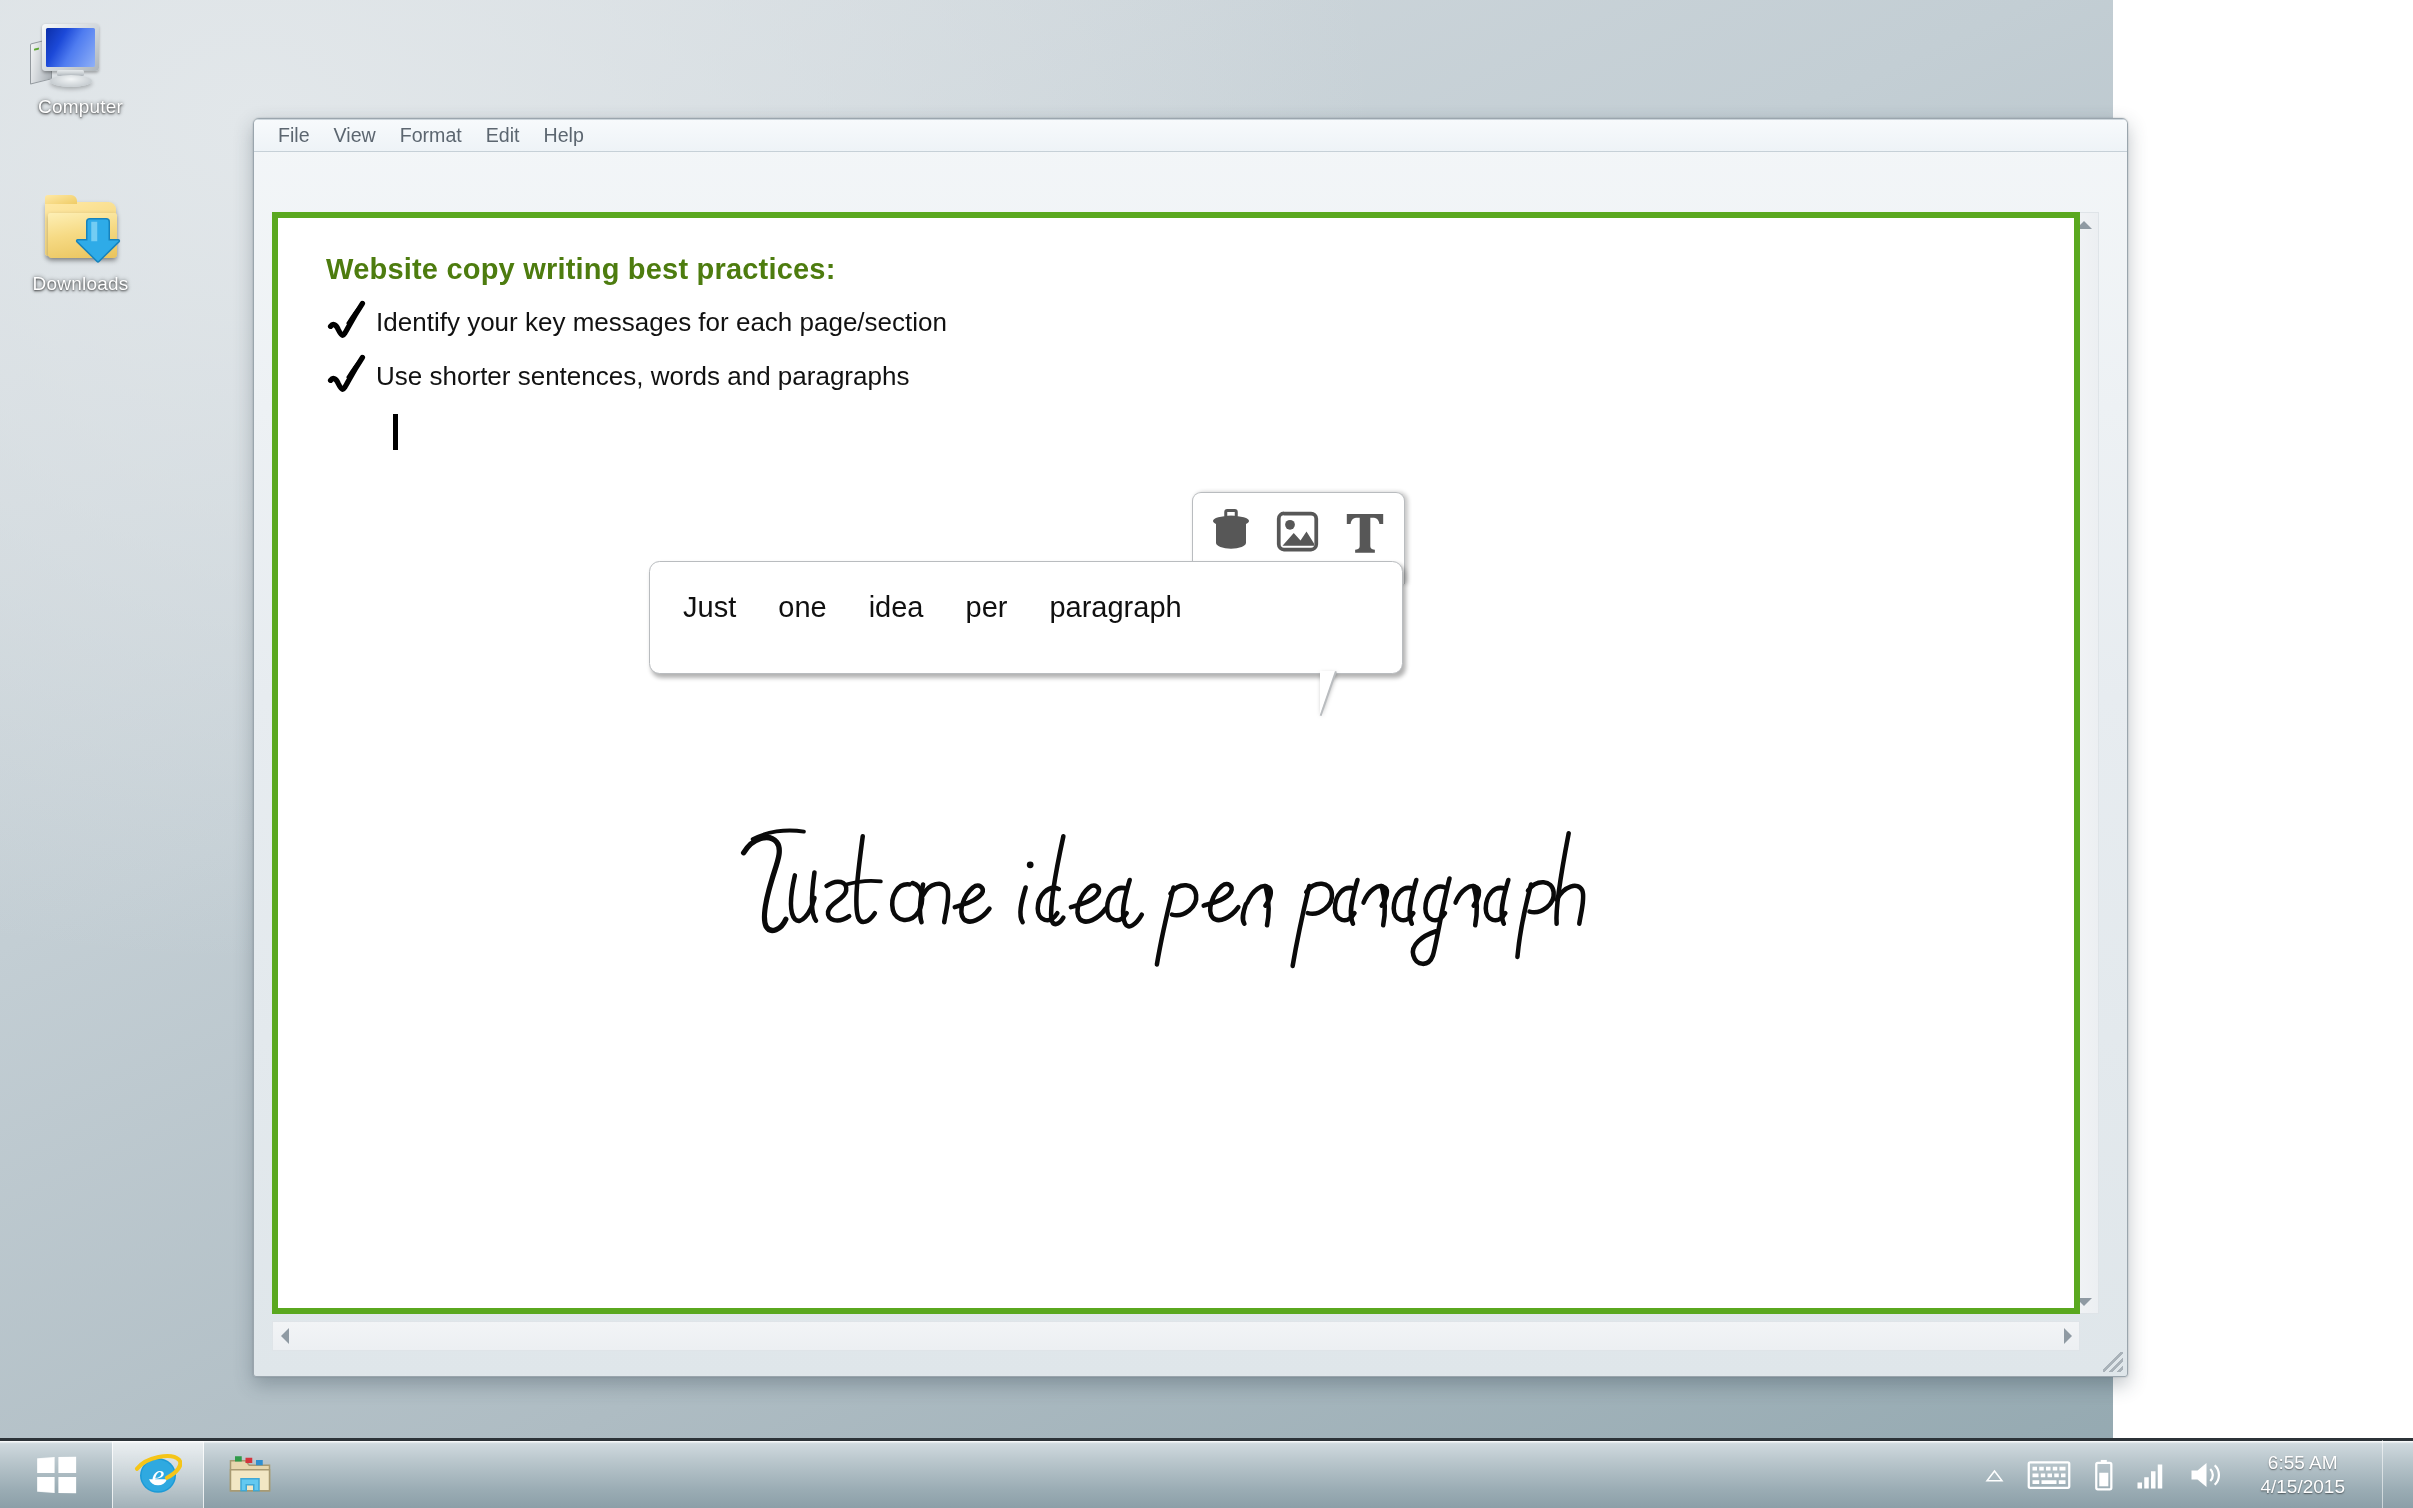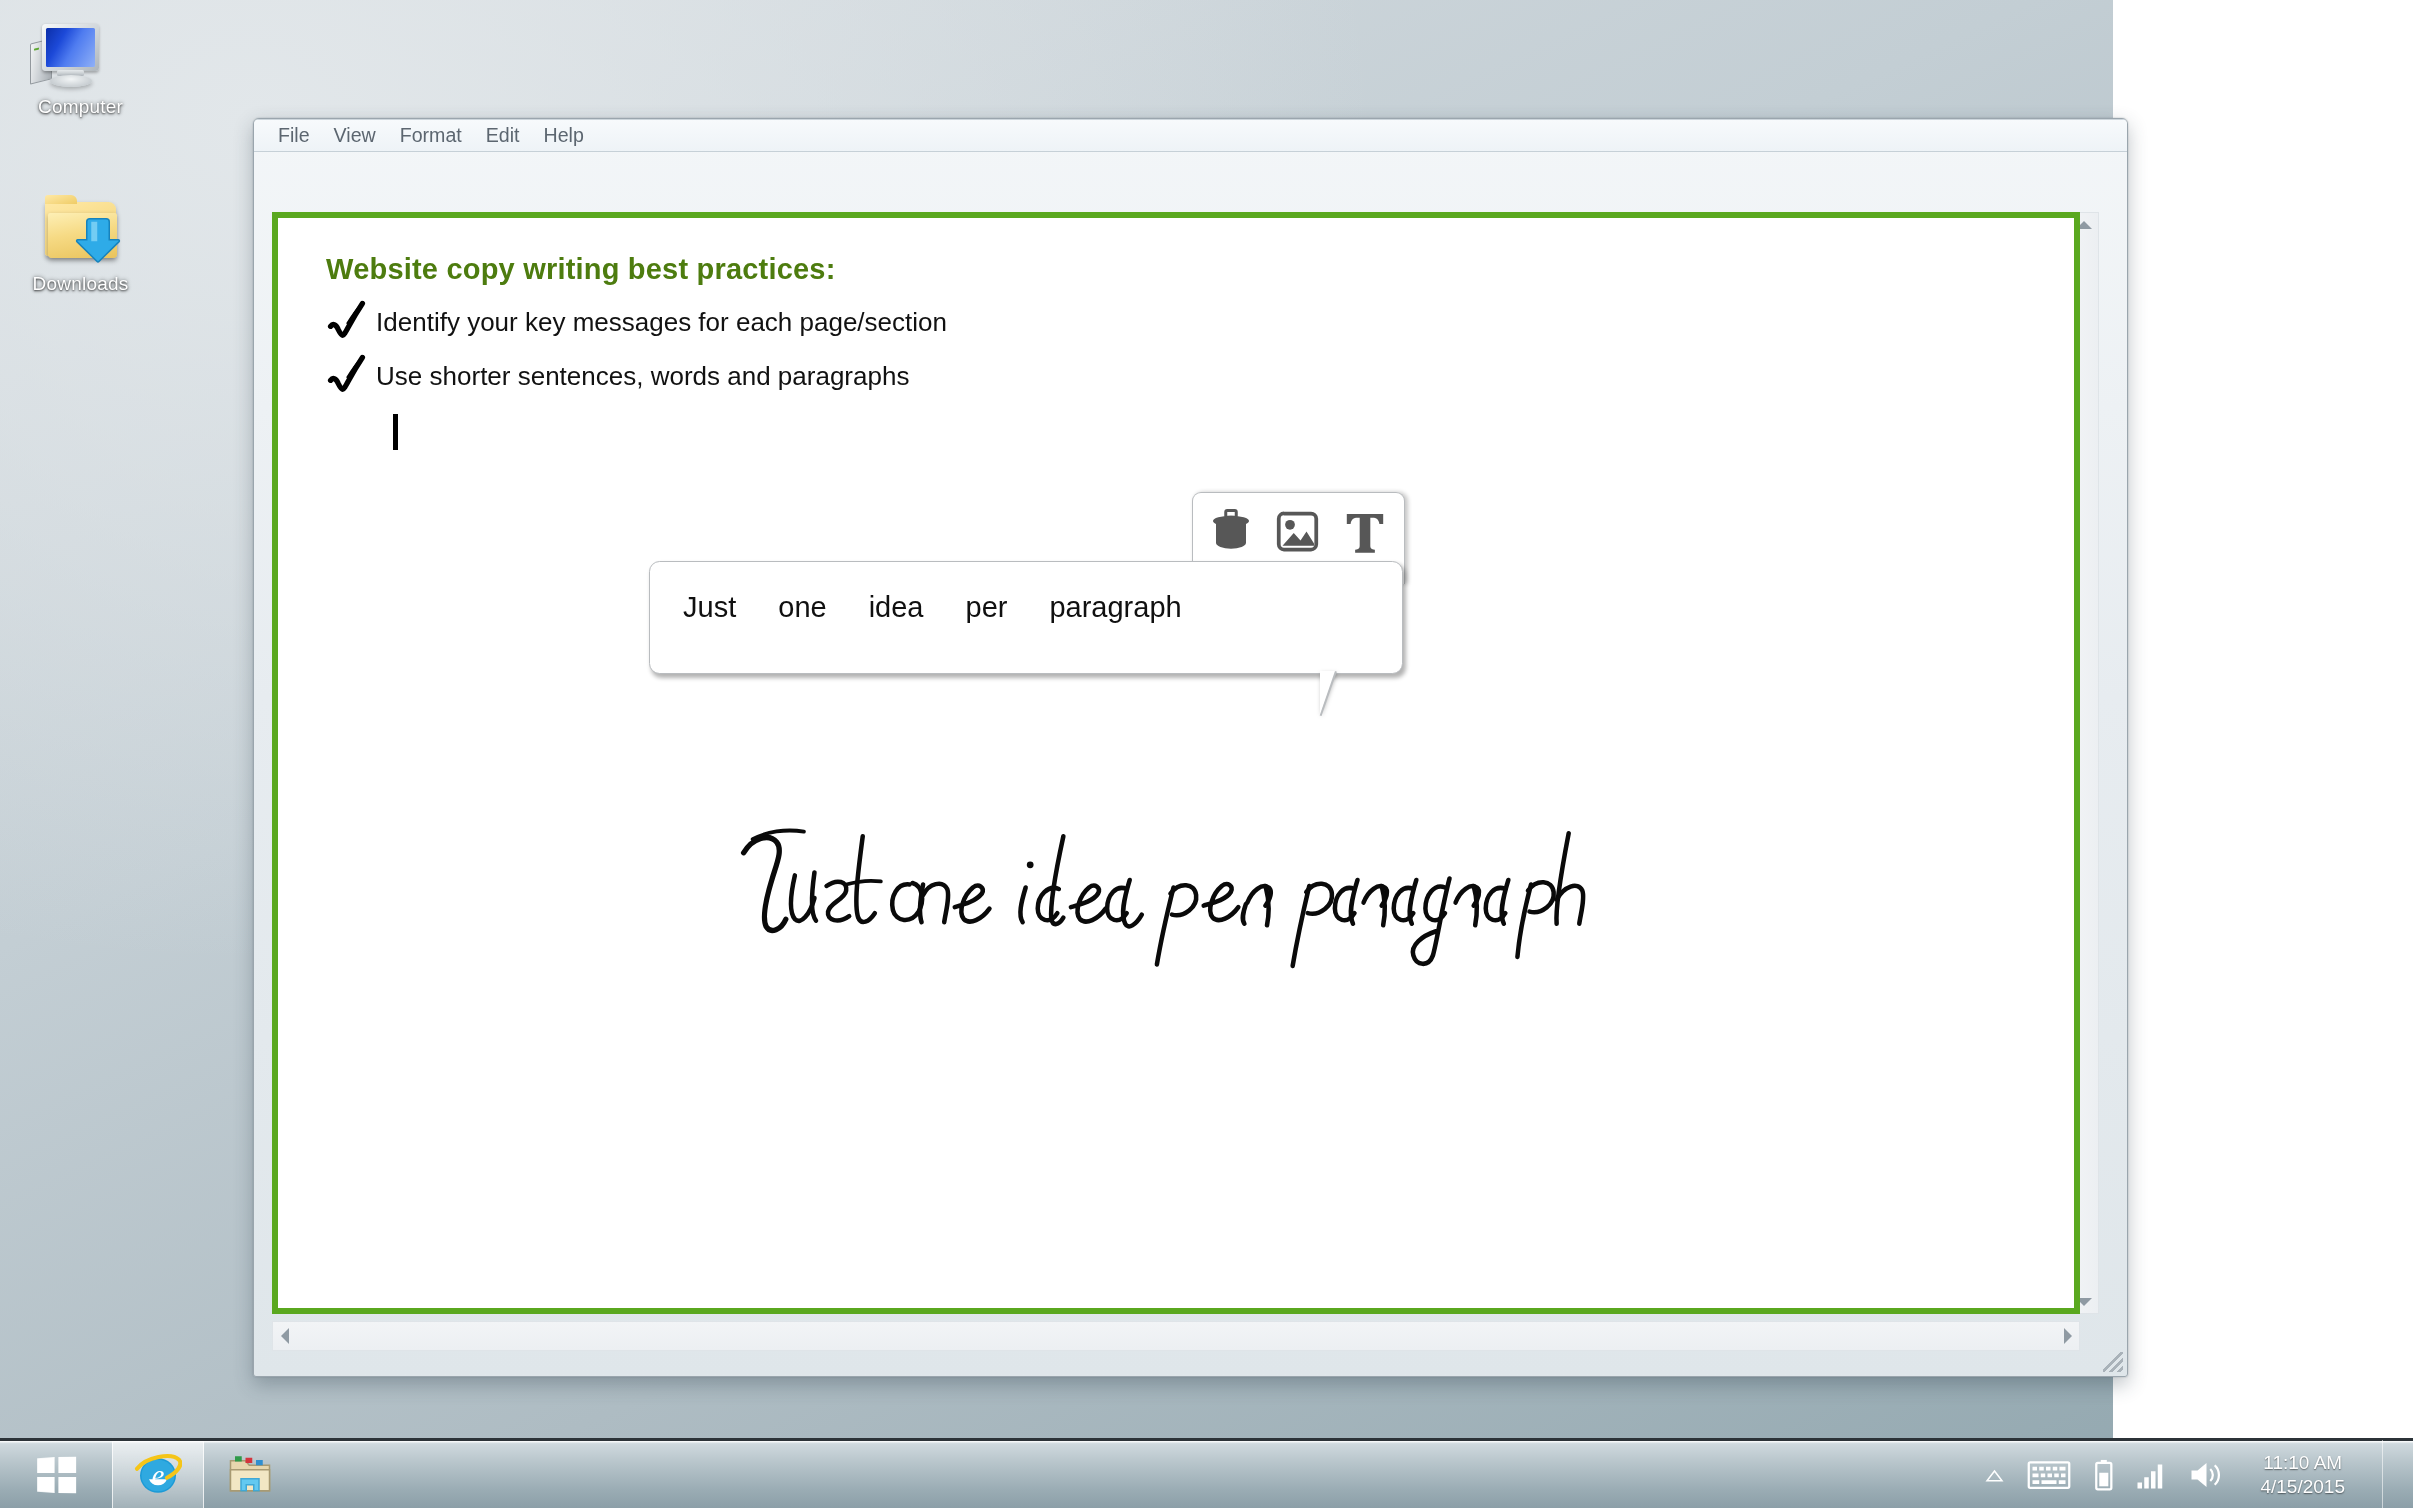--- a/index.html
+++ b/index.html
@@ -674,21 +674,21 @@
         </svg>
       </span>
       <span class="tray-ico">
         <svg width="35" height="30" viewBox="0 0 46 40">
           <path d="M3 14 h8 L23 4 v32 L11 26 H3 z" fill="#ffffff"></path>
           <path d="M28 12 a11 11 0 0 1 0 16" fill="none" stroke="#ffffff" stroke-width="3"></path>
           <path d="M34 7 a18 18 0 0 1 0 26" fill="none" stroke="#ffffff" stroke-width="3"></path>
         </svg>
       </span>
       <div class="clock">
-        <div>11:10 AM</div>
+        <div>6:55 AM</div>
         <div>4/15/2015</div>
       </div>
       <div class="show-desktop"></div>
     </div>
   </div>
 
 </div>
 
 
 </body></html>

